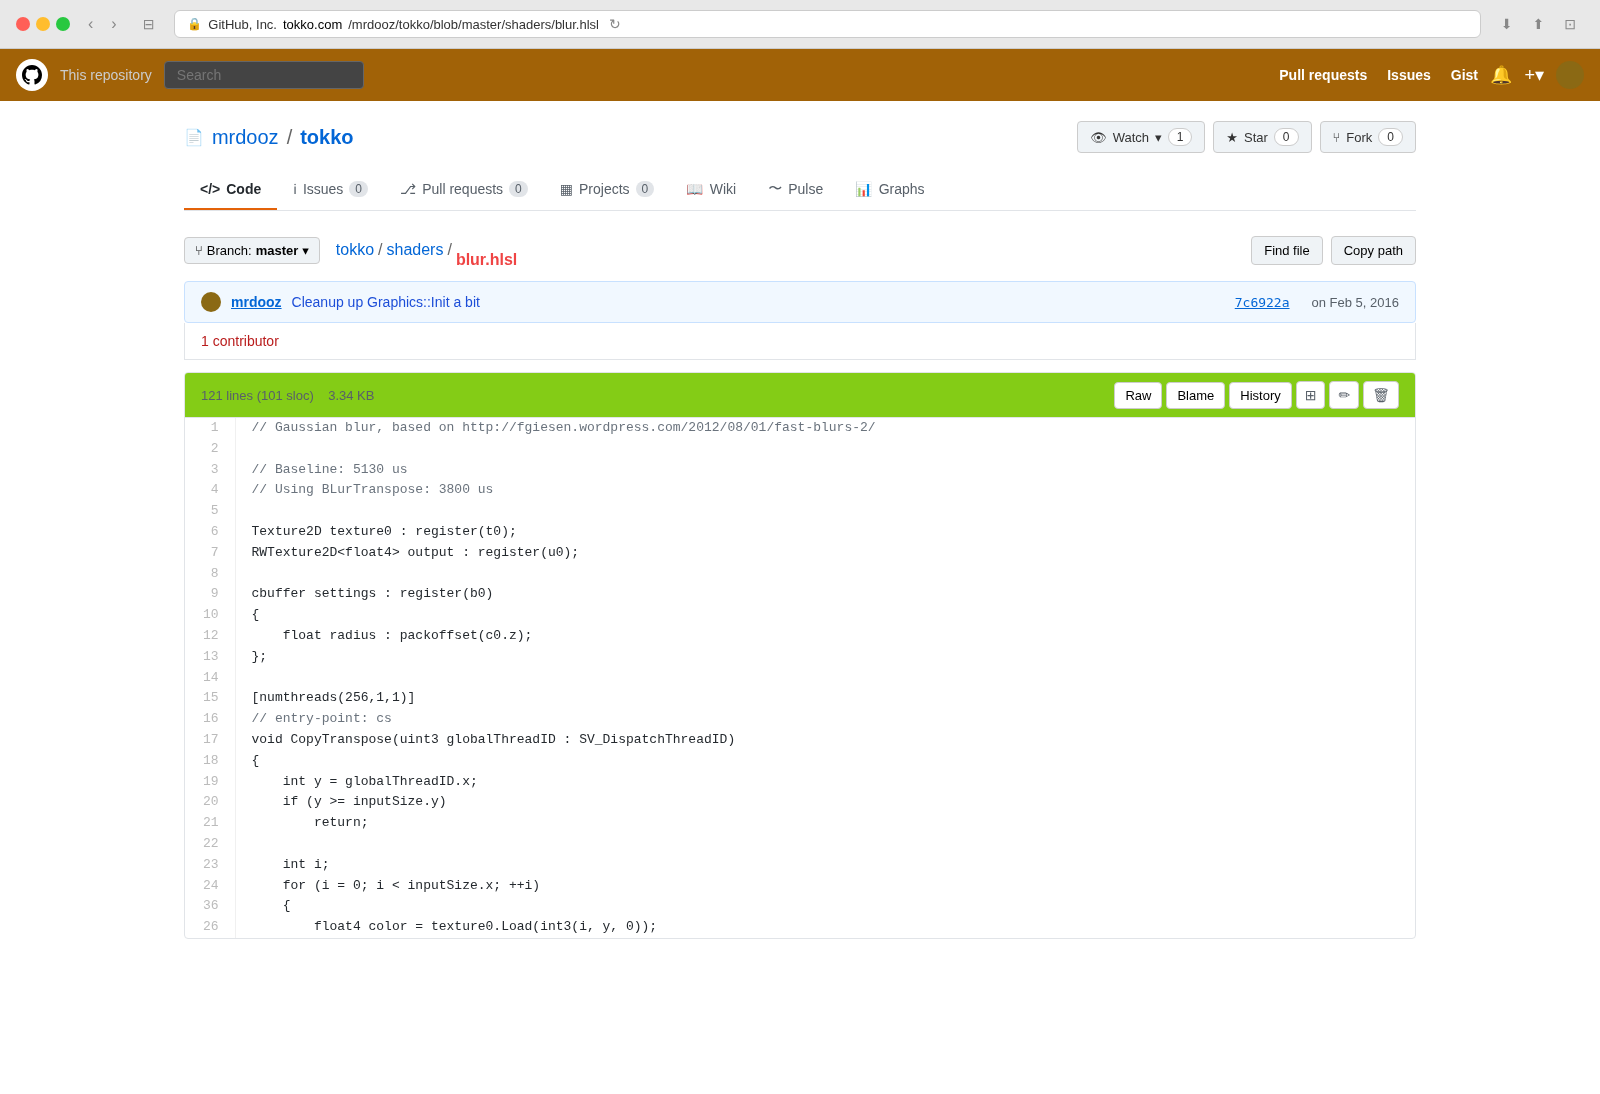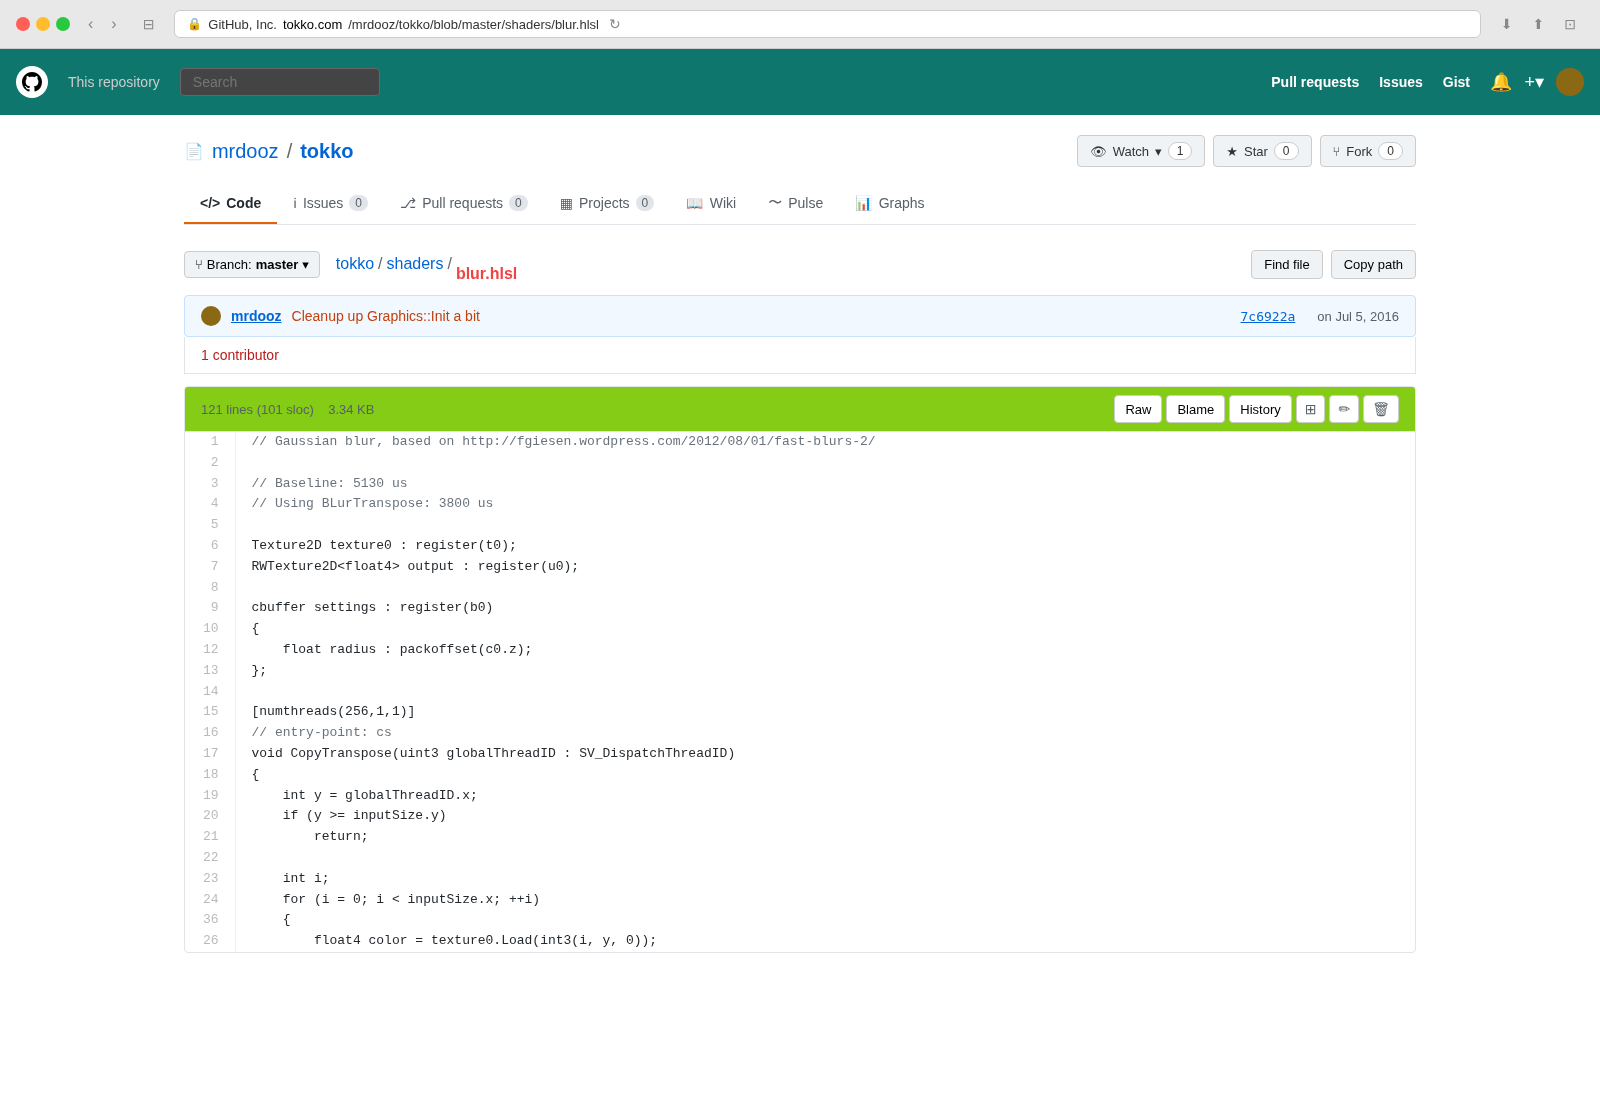--- a/index.html
+++ b/index.html
@@ -16,21 +16,21 @@
     .browser-nav-btn { background: none; border: none; cursor: pointer; color: #888; font-size: 16px; padding: 2px 6px; }
     .browser-btn { background: none; border: none; cursor: pointer; color: #888; font-size: 14px; padding: 2px 8px; }
     .address-bar { flex: 1; background: white; border: 1px solid #ccc; border-radius: 6px; padding: 5px 12px; font-size: 13px; color: #333; display: flex; align-items: center; gap: 6px; }
     .lock-icon { color: #5c8a3c; font-size: 12px; }
     .address-text { color: #333; font-size: 13px; }
     .address-highlight { color: #000; font-weight: 500; }
     .refresh-btn { background: none; border: none; cursor: pointer; color: #888; font-size: 14px; margin-left: 4px; }
     .browser-actions { display: flex; gap: 4px; }
 
     
-    .gh-header { background: #0f766e; padding: 0 16px; display: flex; align-items: center; gap: 12px; height: 66px; }
+    .gh-header { background: #a16207; padding: 0 16px; display: flex; align-items: center; gap: 4px; height: 52px; }
     .gh-logo { width: 32px; height: 32px; background: white; border-radius: 50%; display: flex; align-items: center; justify-content: center; flex-shrink: 0; }
     .gh-logo svg { width: 20px; height: 20px; }
     .gh-repo-context { display: flex; align-items: center; gap: 0; }
     .gh-repo-context-label { color: #ccc; font-size: 14px; padding: 0 8px; }
     .gh-search { background: #444; border: 1px solid #666; border-radius: 4px; padding: 5px 12px; color: #ccc; font-size: 14px; width: 200px; }
     .gh-nav-links { display: flex; gap: 20px; margin-left: auto; }
     .gh-nav-link { color: white; text-decoration: none; font-size: 14px; font-weight: 600; }
     .gh-header-actions { display: flex; align-items: center; gap: 12px; margin-left: 8px; }
     .gh-header-icon { color: white; font-size: 18px; cursor: pointer; }
     .gh-avatar { width: 28px; height: 28px; border-radius: 50%; background: #8b6914; display: inline-block; }
@@ -63,32 +63,32 @@
     .breadcrumb-sep { color: #666; }
     .breadcrumb-current { color: #ef4444; font-weight: 600; margin-top: 20px; }
     .file-path-actions { display: flex; gap: 8px; }
     .path-action-btn { padding: 6px 12px; border: 1px solid #ccc; border-radius: 4px; background: #eff3f6; font-size: 13px; cursor: pointer; }
 
     
     .commit-bar { background: #f1f8ff; border: 1px solid #c8e1ff; border-radius: 4px; padding: 10px 16px; display: flex; align-items: center; justify-content: space-between; margin-bottom: 0; }
     .commit-left { display: flex; align-items: center; gap: 10px; }
     .commit-avatar { width: 20px; height: 20px; border-radius: 50%; background: #8b6914; }
     .commit-author { color: #0366d6; font-weight: 600; font-size: 14px; }
-    .commit-message { color: #c2410c; font-size: 14px; }
+    .commit-message { color: #1d4ed8; font-size: 14px; }
     .commit-right { display: flex; align-items: center; gap: 22px; font-size: 13px; color: #586069; }
     .commit-sha { color: #0366d6; font-family: monospace; }
 
     
     .contributor-bar { border: 1px solid #e1e4e8; border-top: none; padding: 10px 16px; font-size: 14px; color: #b91c1c; margin-bottom: 12px; }
 
     
     .code-container { border: 1px solid #e1e4e8; border-radius: 4px; overflow: hidden; }
     .code-header { background: #84cc16; border-bottom: 1px solid #e1e4e8; padding: 8px 16px; display: flex; align-items: center; justify-content: space-between; }
     .code-info { font-size: 13px; color: #586069; }
-    .code-actions { display: flex; gap: 4px; }
+    .code-actions { display: flex; gap: 4px; align-items: center; }
     .code-action-btn { padding: 5px 10px; border: 1px solid #ccc; border-radius: 4px; background: white; font-size: 13px; cursor: pointer; }
     .code-action-icon { background: white; border: 1px solid #ccc; border-radius: 4px; padding: 5px 8px; cursor: pointer; color: #586069; font-size: 14px; }
 
     
     .code-body { overflow-x: auto; }
     .code-table { width: 100%; border-collapse: collapse; font-family: "SFMono-Regular", Consolas, "Liberation Mono", Menlo, monospace; font-size: 13px; line-height: 1.6; }
     .line-num { width: 50px; text-align: right; padding: 0 16px 0 8px; color: #bbb; user-select: none; vertical-align: top; border-right: 1px solid #f0f0f0; }
     .line-code { padding: 0 16px; white-space: pre; color: #24292e; }
     .comment { color: #6a737d; }
 
@@ -231,21 +231,21 @@
     </div>
 
     <div class="commit-bar">
       <div class="commit-left">
         <div class="commit-avatar"></div>
         <a class="commit-author" href="#">mrdooz</a>
         <span class="commit-message">Cleanup up Graphics::Init a bit</span>
       </div>
       <div class="commit-right">
         <a class="commit-sha" href="#">7c6922a</a>
-        <span>on Jul 5, 2016</span>
+        <span>on Feb 5, 2016</span>
       </div>
     </div>
 
     <div class="contributor-bar">
       <span>1 contributor</span>
     </div>
 
     <div class="code-container">
       <div class="code-header">
         <div class="code-info">

